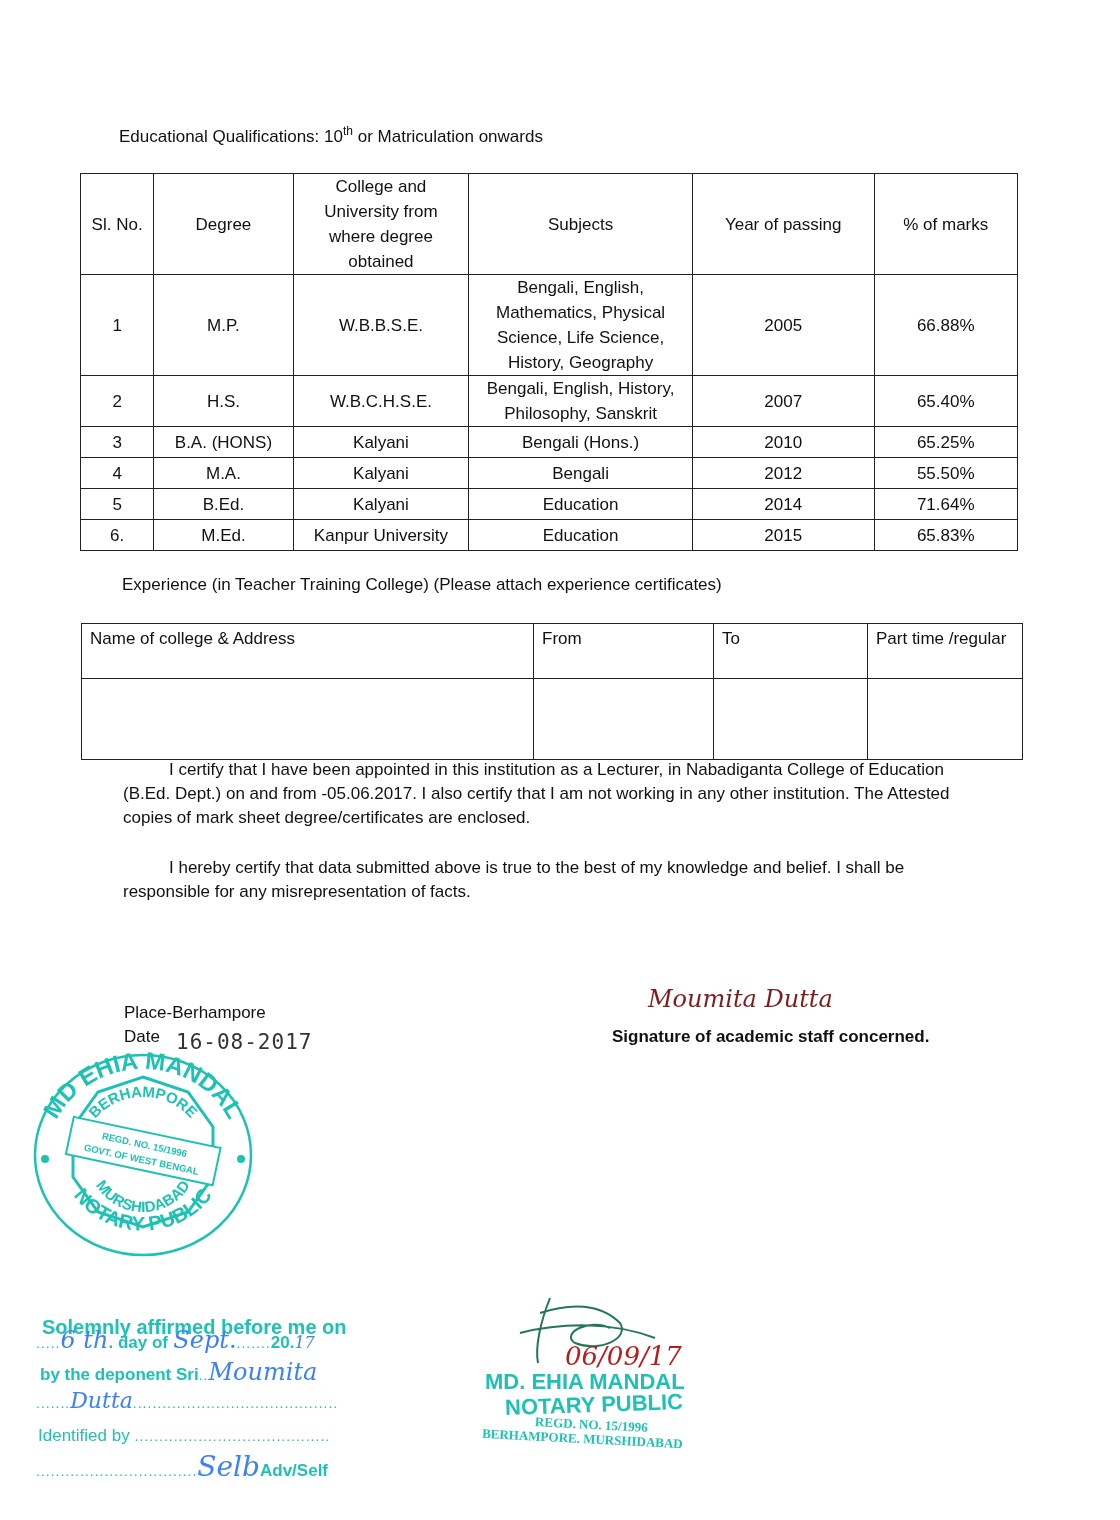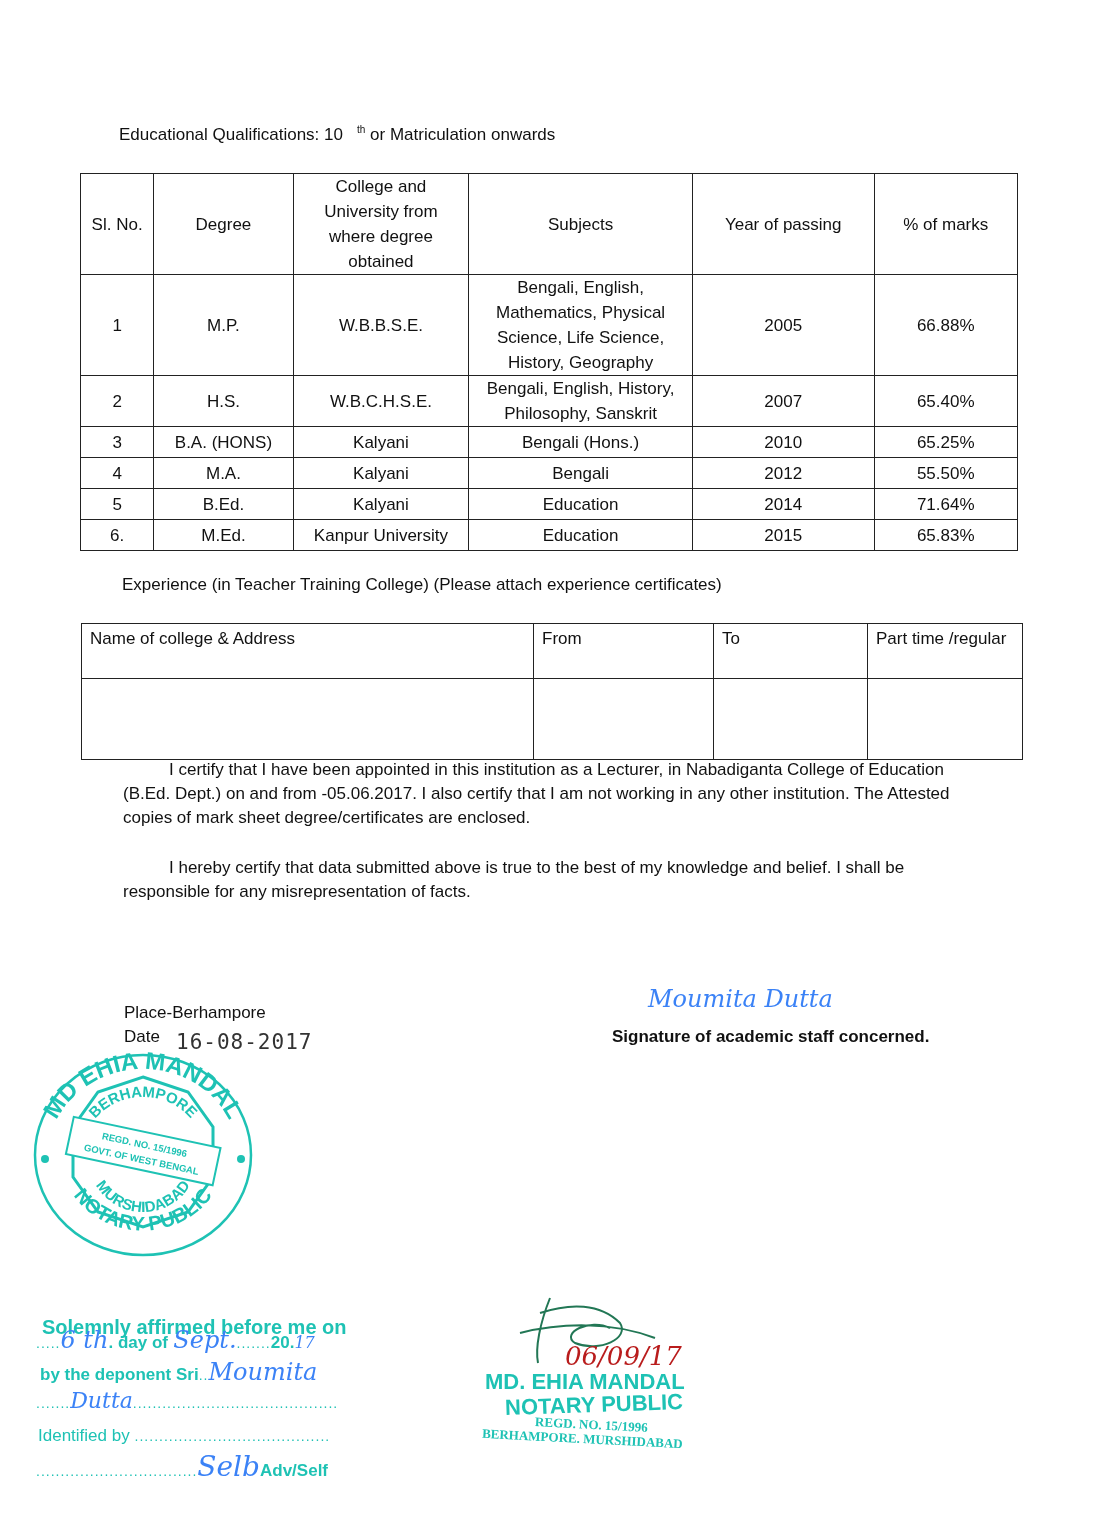--- a/index.html
+++ b/index.html
@@ -1,21 +1,21 @@
 <!DOCTYPE html>
 <html><head>
 <meta charset="utf-8">
 <style>
   html, body { margin: 0; padding: 0; background: #ffffff; }
   body { width: 1120px; height: 1520px; position: relative; overflow: hidden;
          font-family: "Liberation Sans", sans-serif; color: #111; }
   .abs { position: absolute; }
 
   #edu-title { left: 119px; top: 124px; font-size: 17px; }
-  #edu-title sup { font-size: 10px; margin-left: 14px; }
+  #edu-title sup { font-size: 12px; }
 
   table { border-collapse: collapse; font-size: 17px; }
   #edu-table { left: 80px; top: 173px; width: 938px; }
   #edu-table td, #edu-table th { border: 1.6px solid #222; text-align: center; vertical-align: middle;
        font-weight: normal; line-height: 25px; padding: 0 6px; }
   #edu-table th { height: 98px; }
   #edu-table .c1 { width: 60px; }
   #edu-table .c2 { width: 126px; }
   #edu-table .c3 { width: 162px; }
   #edu-table .c4 { width: 210px; }
@@ -34,21 +34,21 @@
 
   .para { font-size: 17px; line-height: 24px; }
   #cert1 { left: 123px; top: 758px; width: 830px; }
   #cert2 { left: 123px; top: 856px; width: 830px; }
   .indent { display: inline-block; width: 46px; }
 
   #place { left: 124px; top: 1003px; font-size: 17px; }
   #date-label { left: 124px; top: 1027px; font-size: 17px; }
   #date-value { left: 176px; top: 1030px; font-size: 21px; font-family: "DejaVu Sans Mono", monospace;
        color: #333; letter-spacing: 1px; }
-  #signature { left: 648px; top: 985px; font-size: 24px; font-style: italic; color: #3b82f6;
+  #signature { left: 648px; top: 985px; font-size: 24px; font-style: italic; color: #7f1d1d;
        font-family: "DejaVu Serif", serif; }
   #sig-caption { left: 612px; top: 1027px; font-size: 17px; font-weight: bold; }
 
   .teal { color: #1ec2b4; }
   #stamp-round { left: 28px; top: 1047px; width: 230px; height: 210px; }
 
   #affirm { left: 36px; top: 1300px; width: 350px; font-size: 19px; font-weight: bold; }
   .affirm-line { position: absolute; white-space: nowrap; }
   .hand { font-family: "DejaVu Serif", serif; font-style: italic; color: #3b82f6; font-weight: normal; font-size: 24px; }
   .dots { color: #1ec2b4; letter-spacing: 1px; font-weight: normal; font-size: 14px; }

